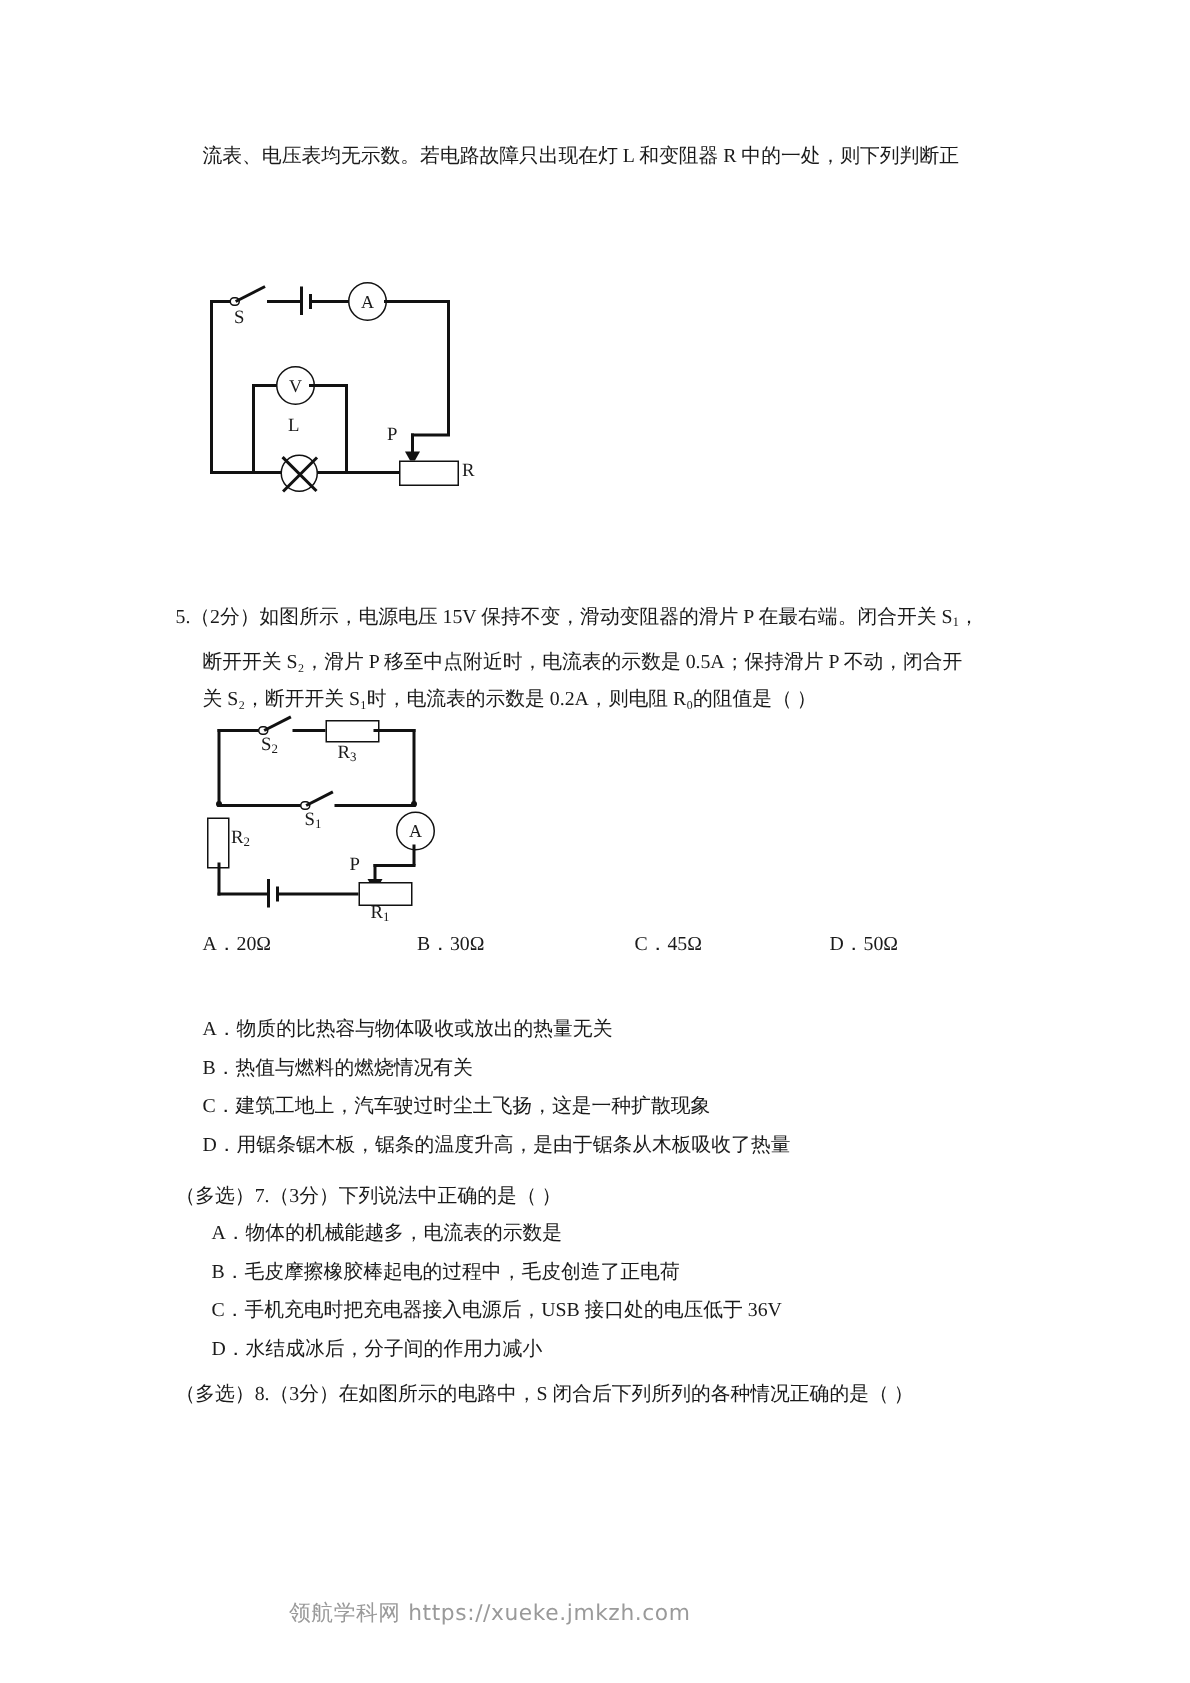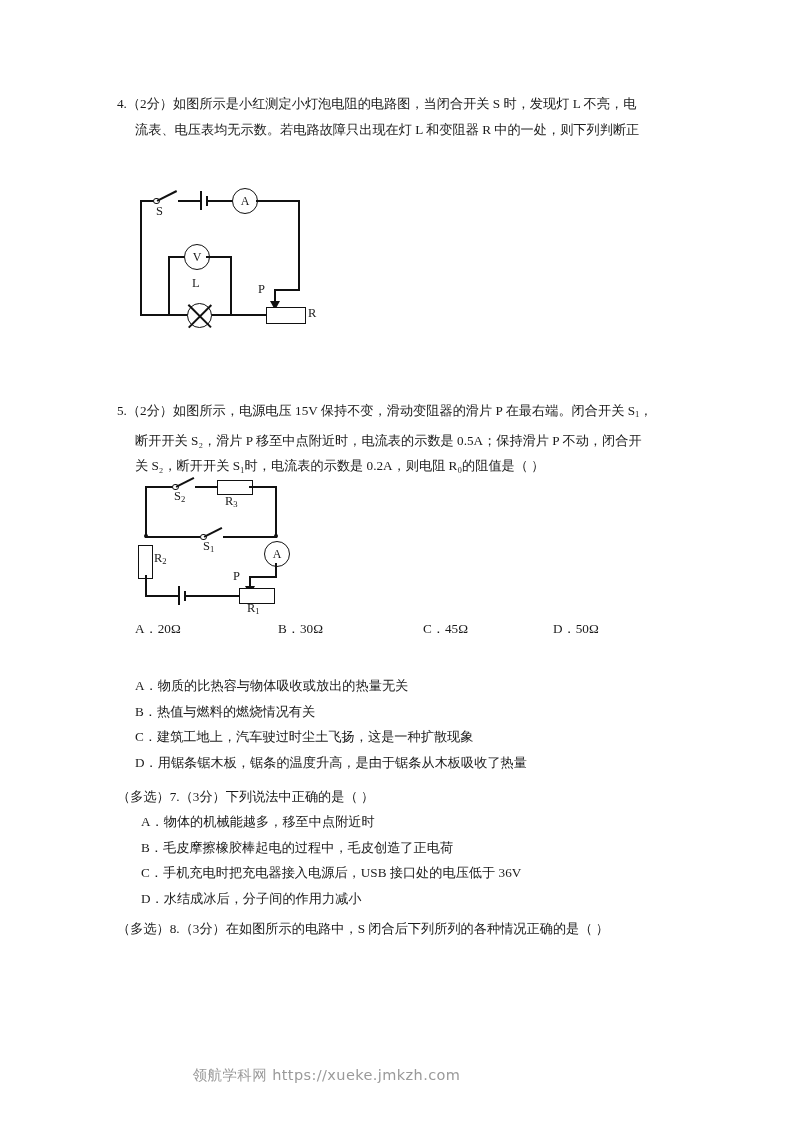--- a/index.html
+++ b/index.html
@@ -56,21 +56,20 @@
   .watermark{position:absolute;left:0;width:653px;text-align:center;
       font-family:"DejaVu Sans","Liberation Sans",sans-serif;
       font-size:14.5px;color:#9a9a9a;letter-spacing:.4px;}
 </style>
 </head>
 <body>
 
 <div class="page">
 
   <div class="q" style="left:117px;top:91px;width:560px;">
-    <div class="line">4.（2分）如图所示是小红测定小灯泡电阻的电路图，当闭合开关 S 时，发现灯 L 不亮，电</div>
     <div class="line indent">流表、电压表均无示数。若电路故障只出现在灯 L 和变阻器 R 中的一处，则下列判断正</div>
   </div>
 
   <div class="circuit" style="left:140px;top:184px;width:190px;height:145px;">
 
     <div class="wire wh" style="left:0px;top:16px;width:14px;"></div>
     <div class="sw-dot" style="left:13px;top:13.5px;"></div>
     <div class="sw-lever" style="left:17px;top:16px;width:22px;transform:rotate(-27deg);"></div>
     <div class="wire wh" style="left:38px;top:16px;width:22px;"></div>
     <span class="lbl" style="left:16px;top:20px;">S</span>
@@ -182,21 +181,21 @@
     <div class="opt-row">
       <span class="opt" style="left:0px;">D．用锯条锯木板，锯条的温度升高，是由于锯条从木板吸收了热量</span>
     </div>
   </div>
 
   <div class="q" style="left:117px;top:784px;width:560px;">
     <div class="line">（多选）7.（3分）下列说法中正确的是（      ）</div>
   </div>
   <div class="opts" style="left:141px;top:809px;width:560px;">
     <div class="opt-row">
-      <span class="opt" style="left:0px;">A．物体的机械能越多，移至中点附近时</span>
+      <span class="opt" style="left:0px;">A．物体的机械能越多，电流表的示数是</span>
     </div>
     <div class="opt-row">
       <span class="opt" style="left:0px;">B．毛皮摩擦橡胶棒起电的过程中，毛皮创造了正电荷</span>
     </div>
     <div class="opt-row">
       <span class="opt" style="left:0px;">C．手机充电时把充电器接入电源后，USB 接口处的电压低于 36V</span>
     </div>
     <div class="opt-row">
       <span class="opt" style="left:0px;">D．水结成冰后，分子间的作用力减小</span>
     </div>

